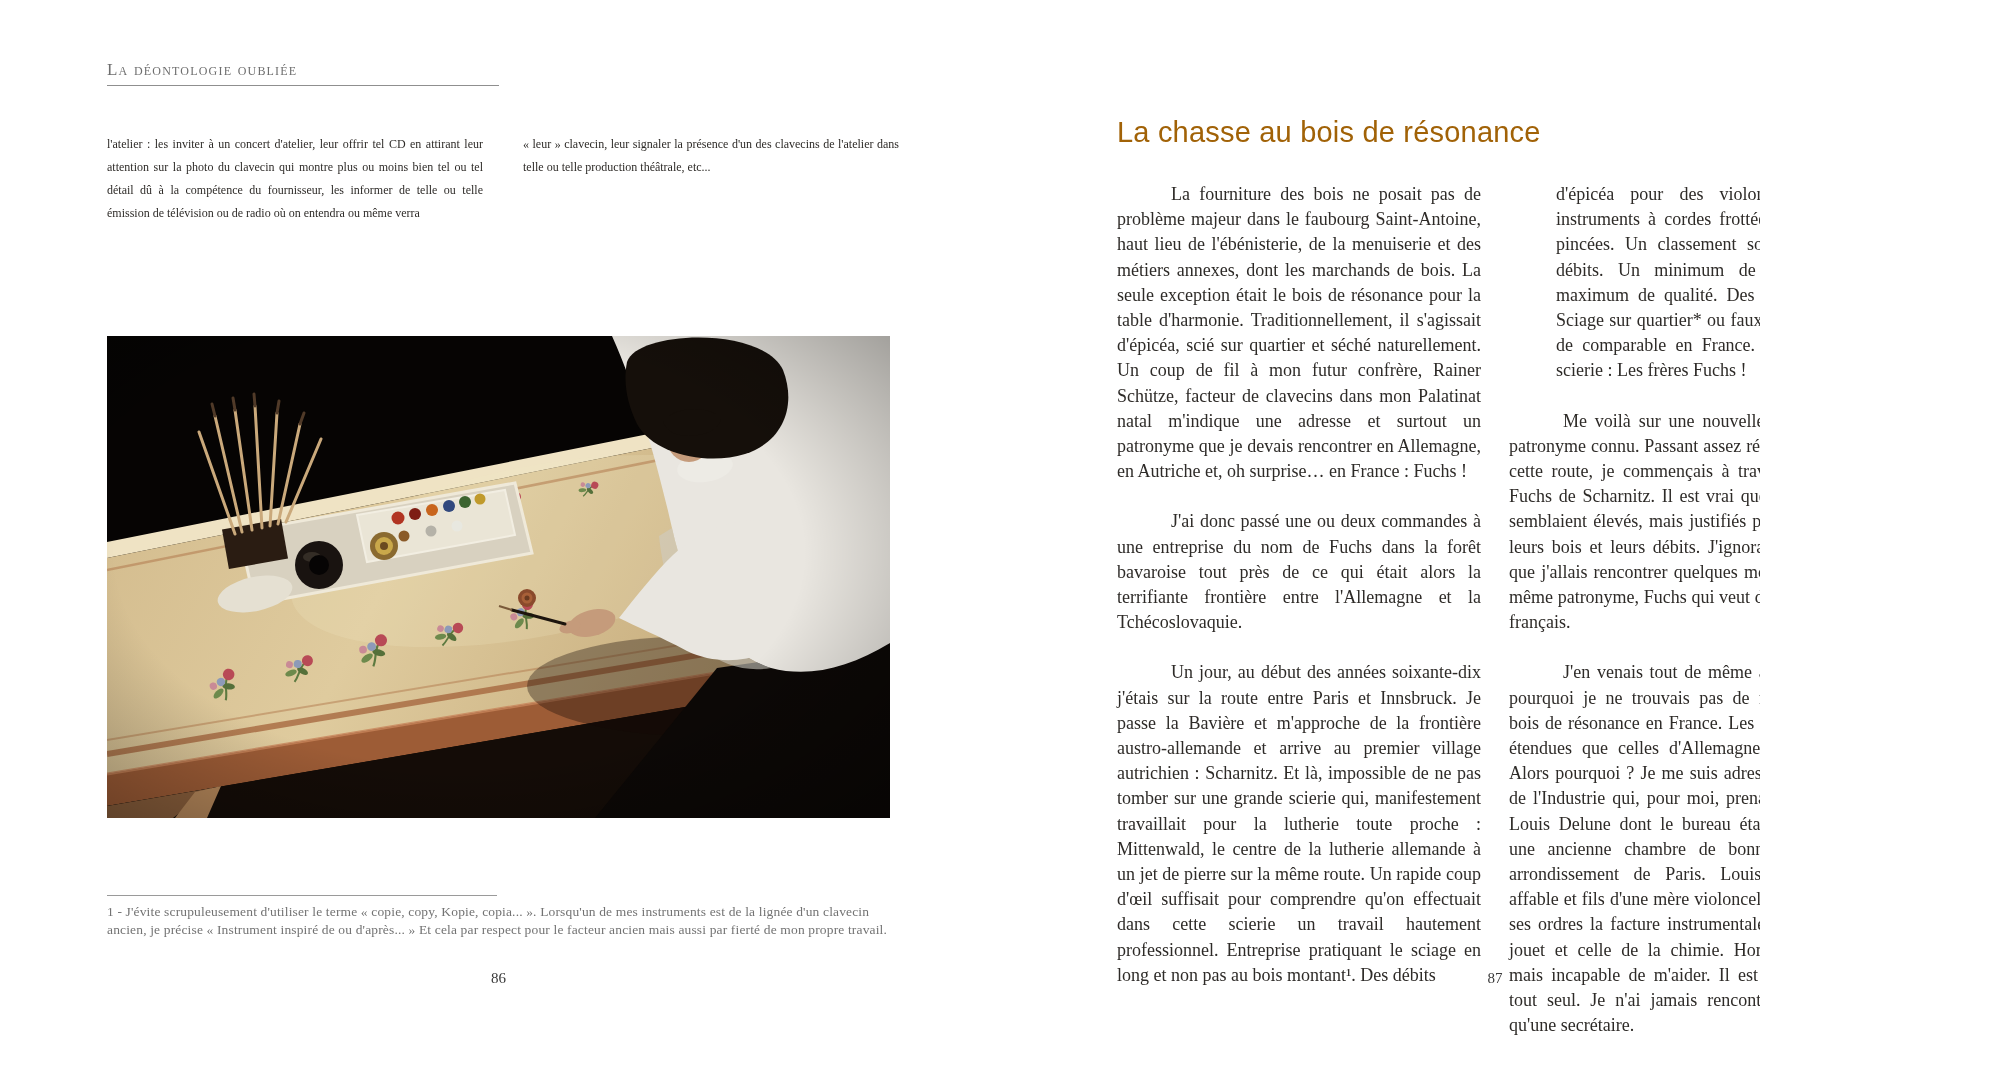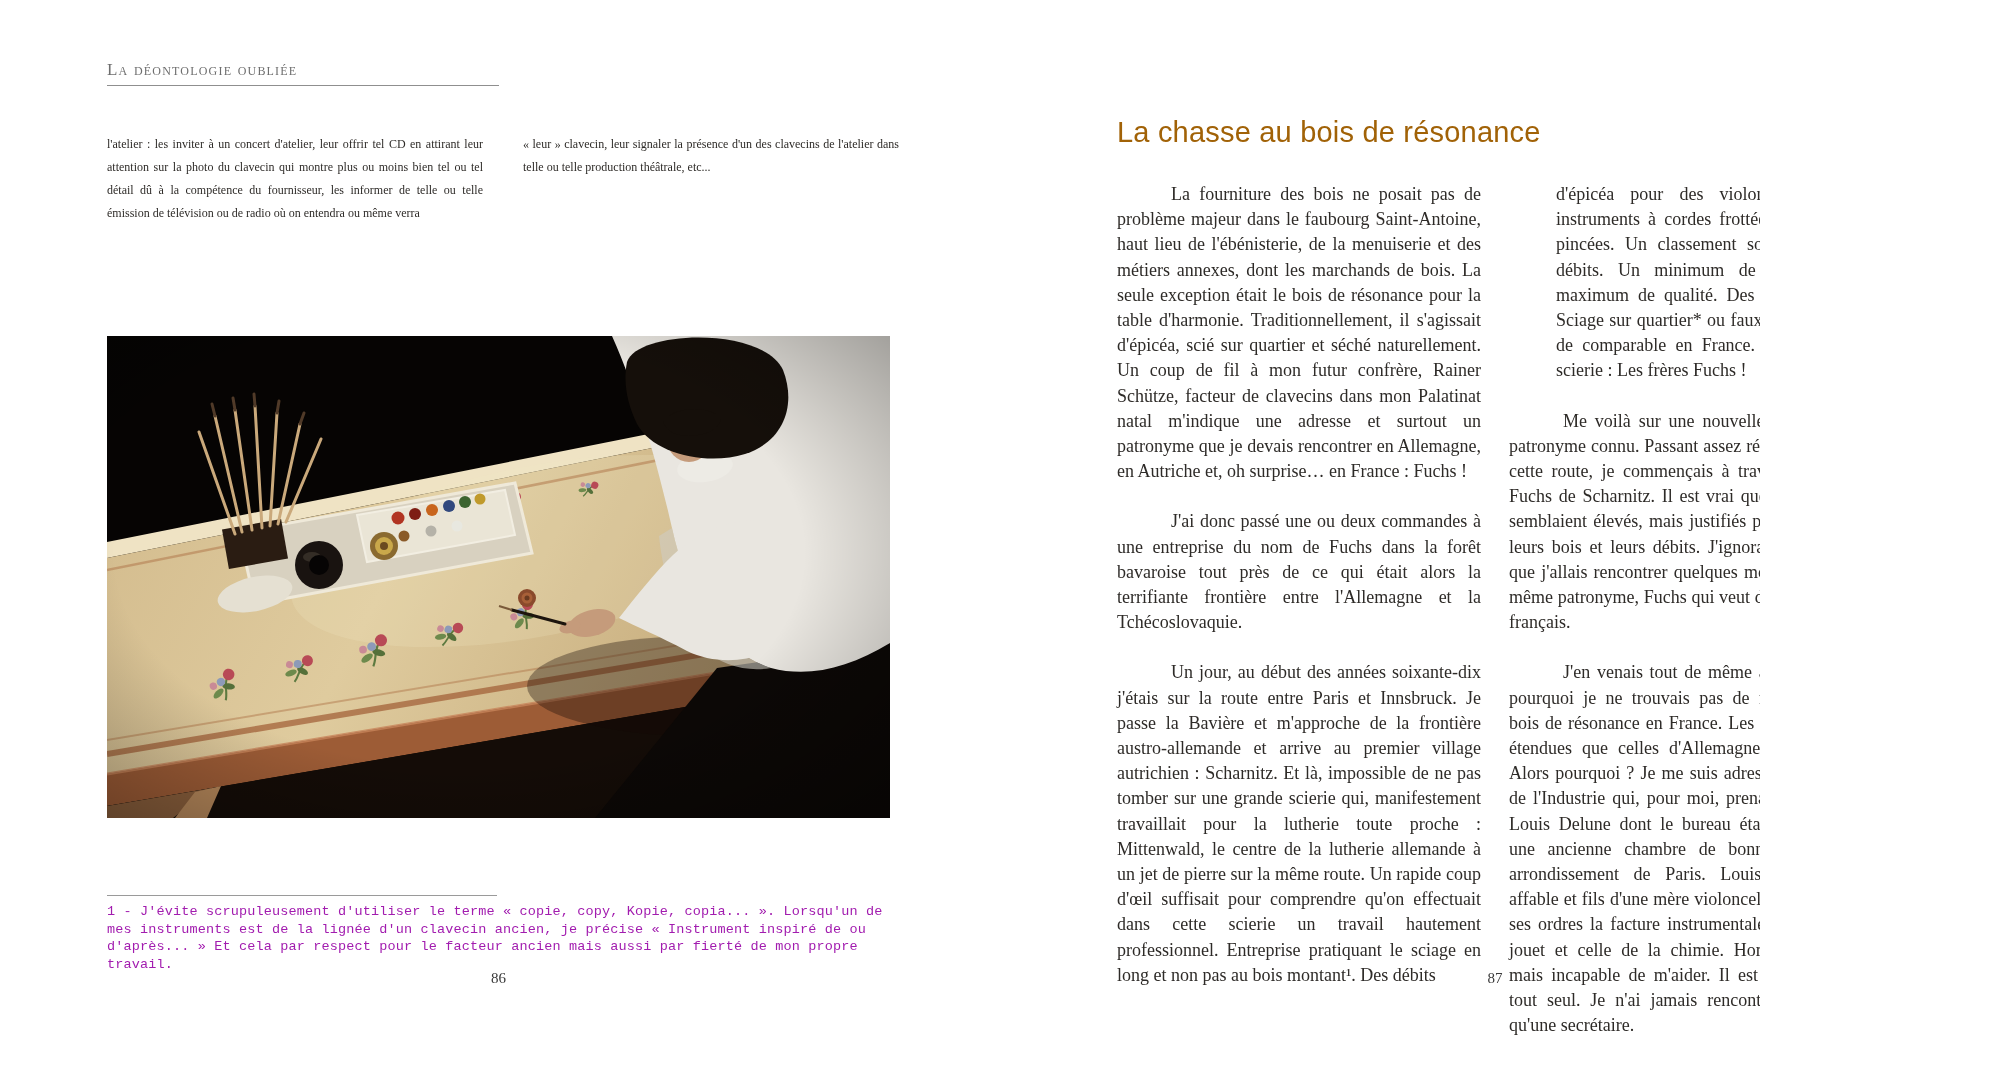--- a/index.html
+++ b/index.html
@@ -16,22 +16,22 @@
   }
   .lp-header .hd-rule{border-top:1px solid #8f8f8f;margin-top:5px;}
   .lp-cols{position:absolute;left:107px;top:133px;width:792px;display:flex;gap:40px;}
   .lp-col{width:376px;font-size:12px;line-height:23px;text-align:justify;}
   .lp-col p{margin:0 0 24px 0;}
   .photo-wrap{position:absolute;left:107px;top:336px;width:783px;height:482px;}
   .photo-wrap svg{display:block;width:783px;height:482px;}
   .fn-rule{position:absolute;left:107px;top:895px;width:390px;border-top:1px solid #9a9a9a;}
   .footnote{
     position:absolute;left:107px;top:903px;width:790px;
-    font-family:Liberation Mono, monospace;font-size:13.5px;line-height:17.5px;
-    color:#a21caf;letter-spacing:.15px;text-align:left;
+    font-family:Liberation Serif, serif;font-size:13.5px;line-height:17.5px;
+    color:#737373;letter-spacing:.15px;text-align:left;
   }
   .pagenum{position:absolute;width:783px;text-align:center;font-size:15px;color:#3a3a3a;top:970px;}
   .pagenum.left{left:107px;}
   .pagenum.right{left:1117px;width:756px;}
   
   .rp-title{
     position:absolute;left:1117px;top:116px;width:756px;text-align:left;
     font-family:"Liberation Sans", sans-serif;font-size:29px;font-weight:400;
     color:#a16207;letter-spacing:.2px;
   }

